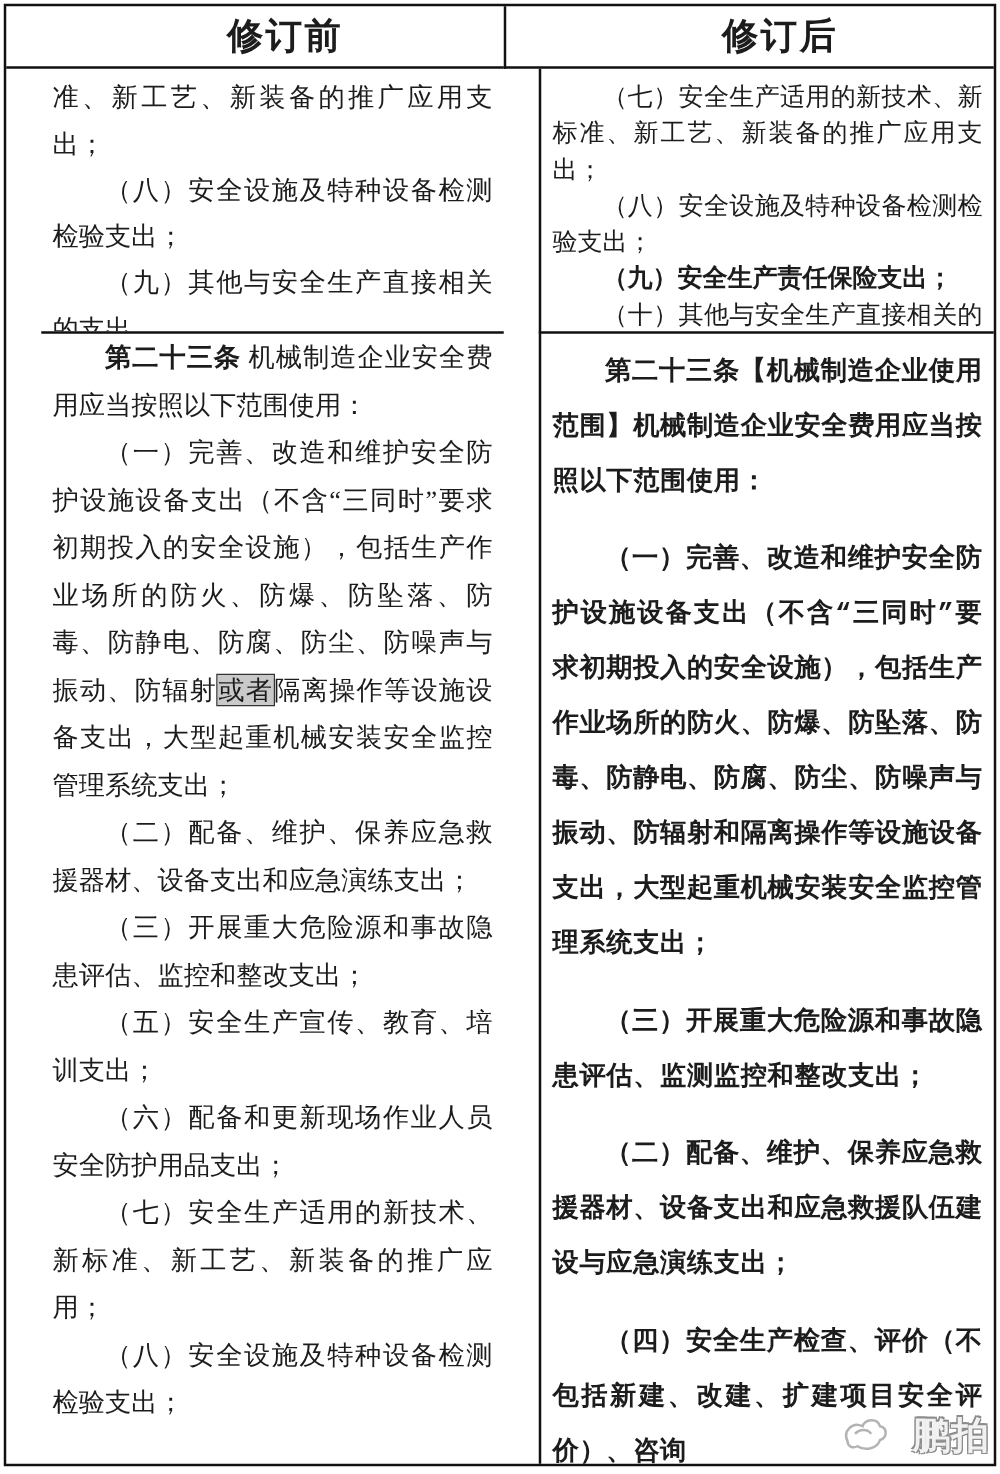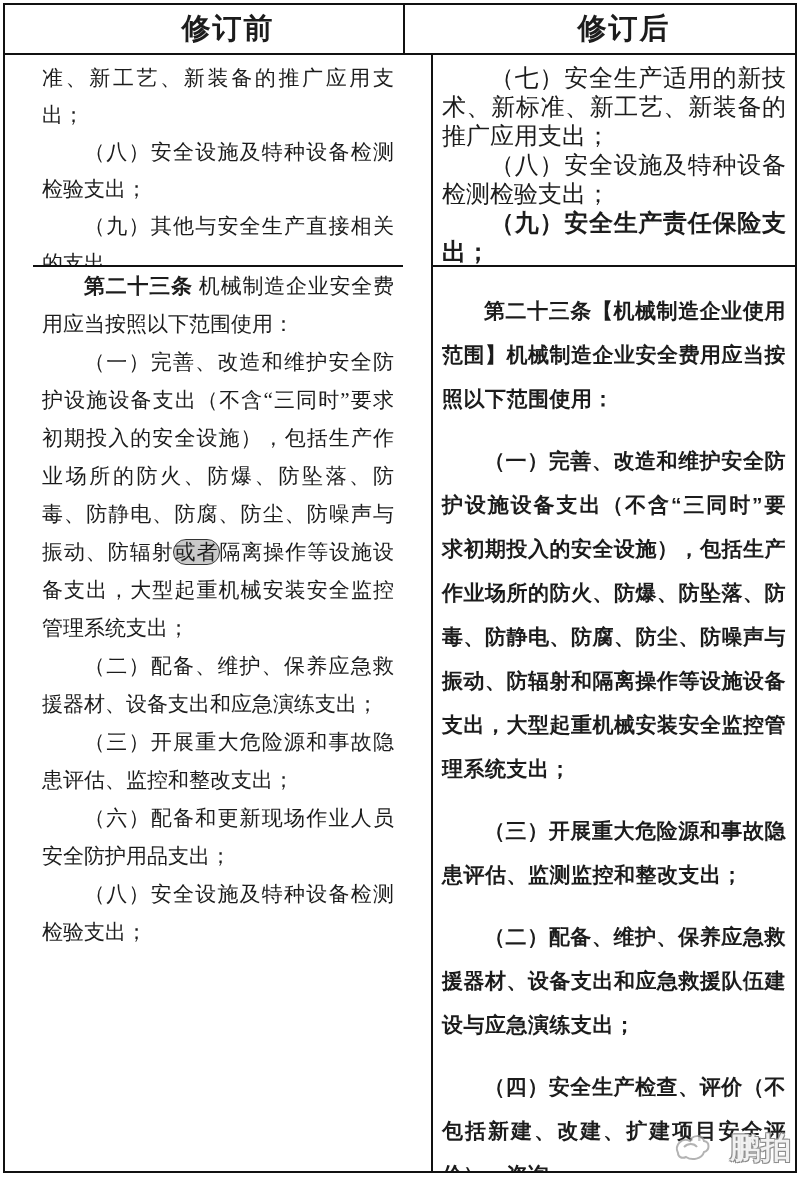--- a/index.html
+++ b/index.html
@@ -19,36 +19,35 @@
   .cell{overflow:hidden;box-sizing:border-box;}
   .col-right{border-left:2px solid #111;text-align:right;}
   .hdr{
     border-bottom:2px solid #111;
     display:flex;align-items:center;justify-content:center;
     font-size:29px;font-weight:bold;letter-spacing:2px;padding-left:48px;
   }
   .body-cell{padding:5px 9px 0 9px;text-align:justify;margin-left:28px;}
   .r1{border-bottom:2px solid #111;}
   .before-r1{font-size:21px;line-height:37px;}
-  .after-r1{font-size:24px;line-height:29px;padding-top:9px;}
+  .after-r1{font-size:20px;line-height:29px;padding-top:9px;}
   .before-r2{font-size:21px;line-height:38px;padding-top:0;}
   .after-r2{
-    font-family:Liberation Sans, sans-serif;
+    font-family:Liberation Mono, monospace;
     font-weight:bold;font-size:21px;line-height:44px;
-    padding-top:22px;letter-spacing:0.5px;
+    padding-top:10px;letter-spacing:0.5px;
   }
   .after-r2 .para{margin:0 0 18px 0;}
   .para{margin:0;}
   .indent{text-indent:2em;}
   .b{font-weight:bold;}
   .boxed{
     background:#c9c9c9;
     outline:1px solid #333;
     padding:0 1px;
-    border-radius:12px;
   }
   .watermark{
     position:absolute;right:8px;bottom:10px;
     display:flex;align-items:center;gap:18px;
     pointer-events:none;
   }
   .wm-text{
     font-family:"DejaVu Sans","Liberation Sans",sans-serif;
     font-size:30px;font-weight:bold;color:rgba(255,255,255,0.88);
     text-shadow:
@@ -79,21 +78,23 @@
       <p class="para indent"><span>（八）安全设施及特种设备检测检验支出；</span></p>
       <p class="para indent"><span class="b">（九）安全生产责任保险支出；</span></p>
       <p class="para indent"><span>（十）其他与安全生产直接相关的支出。</span></p>
     </div>
 
   <div class="cell body-cell before-r2 col-left">
       <p class="para indent"><span class="b">第二十三条</span><span> 机械制造企业安全费用应当按照以下范围使用：</span></p>
       <p class="para indent"><span>（一）完善、改造和维护安全防护设施设备支出（不含“三同时”要求初期投入的安全设施），包括生产作业场所的防火、防爆、防坠落、防毒、防静电、防腐、防尘、防噪声与振动、防辐射</span><span class="boxed">或者</span><span>隔离操作等设施设备支出，大型起重机械安装安全监控管理系统支出；</span></p>
       <p class="para indent"><span>（二）配备、维护、保养应急救援器材、设备支出和应急演练支出；</span></p>
       <p class="para indent"><span>（三）开展重大危险源和事故隐患评估、监控和整改支出；</span></p>
+      <p class="para indent"><span>（五）安全生产宣传、教育、培训支出；</span></p>
       <p class="para indent"><span>（六）配备和更新现场作业人员安全防护用品支出；</span></p>
+      <p class="para indent"><span>（七）安全生产适用的新技术、新标准、新工艺、新装备的推广应用；</span></p>
       <p class="para indent"><span>（八）安全设施及特种设备检测检验支出；</span></p>
     </div>
   <div class="cell body-cell after-r2 col-right">
       <p class="para indent"><span>第二十三条【机械制造企业使用范围】机械制造企业安全费用应当按照以下范围使用：</span></p>
       <p class="para indent"><span>（一）完善、改造和维护安全防护设施设备支出（不含“三同时”要求初期投入的安全设施），包括生产作业场所的防火、防爆、防坠落、防毒、防静电、防腐、防尘、防噪声与振动、防辐射和隔离操作等设施设备支出，大型起重机械安装安全监控管理系统支出；</span></p>
       <p class="para indent"><span>（三）开展重大危险源和事故隐患评估、监测监控和整改支出；</span></p>
       <p class="para indent"><span>（二）配备、维护、保养应急救援器材、设备支出和应急救援队伍建设与应急演练支出；</span></p>
       <p class="para indent"><span>（四）安全生产检查、评价（不包括新建、改建、扩建项目安全评价）、咨询</span></p>
     </div>
 </div>

